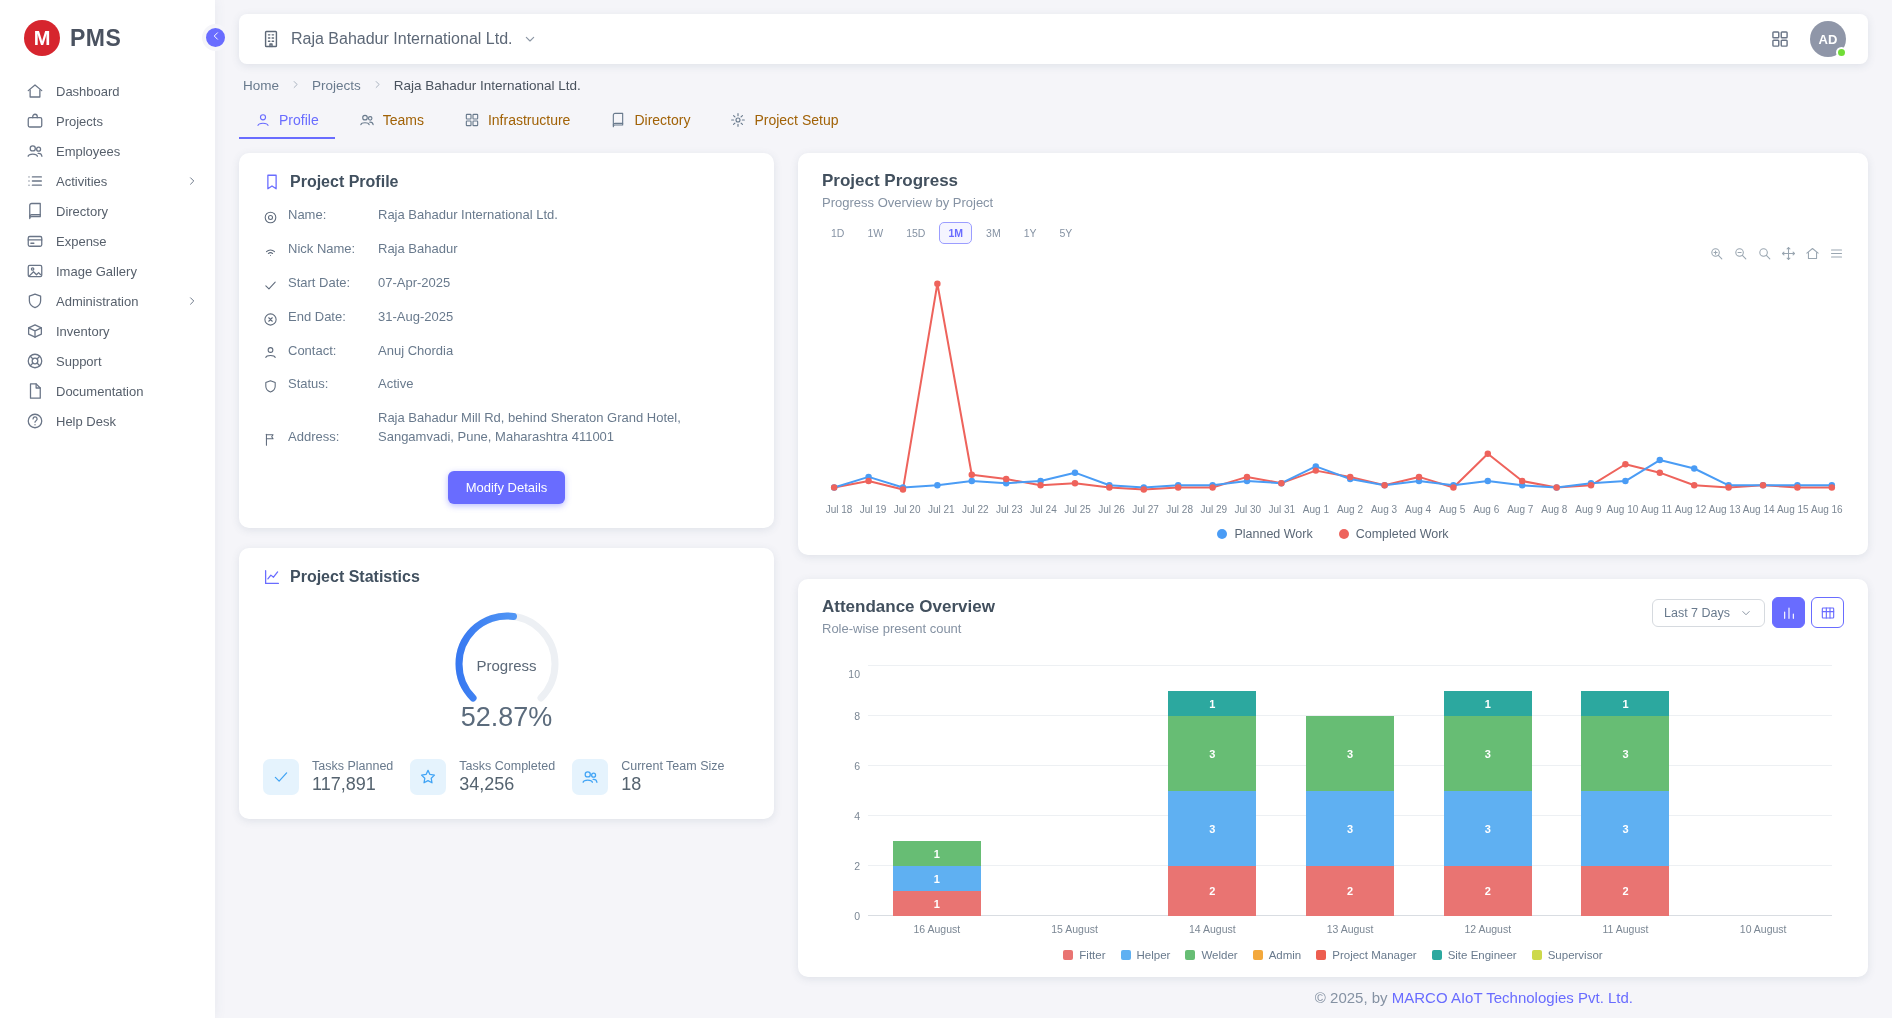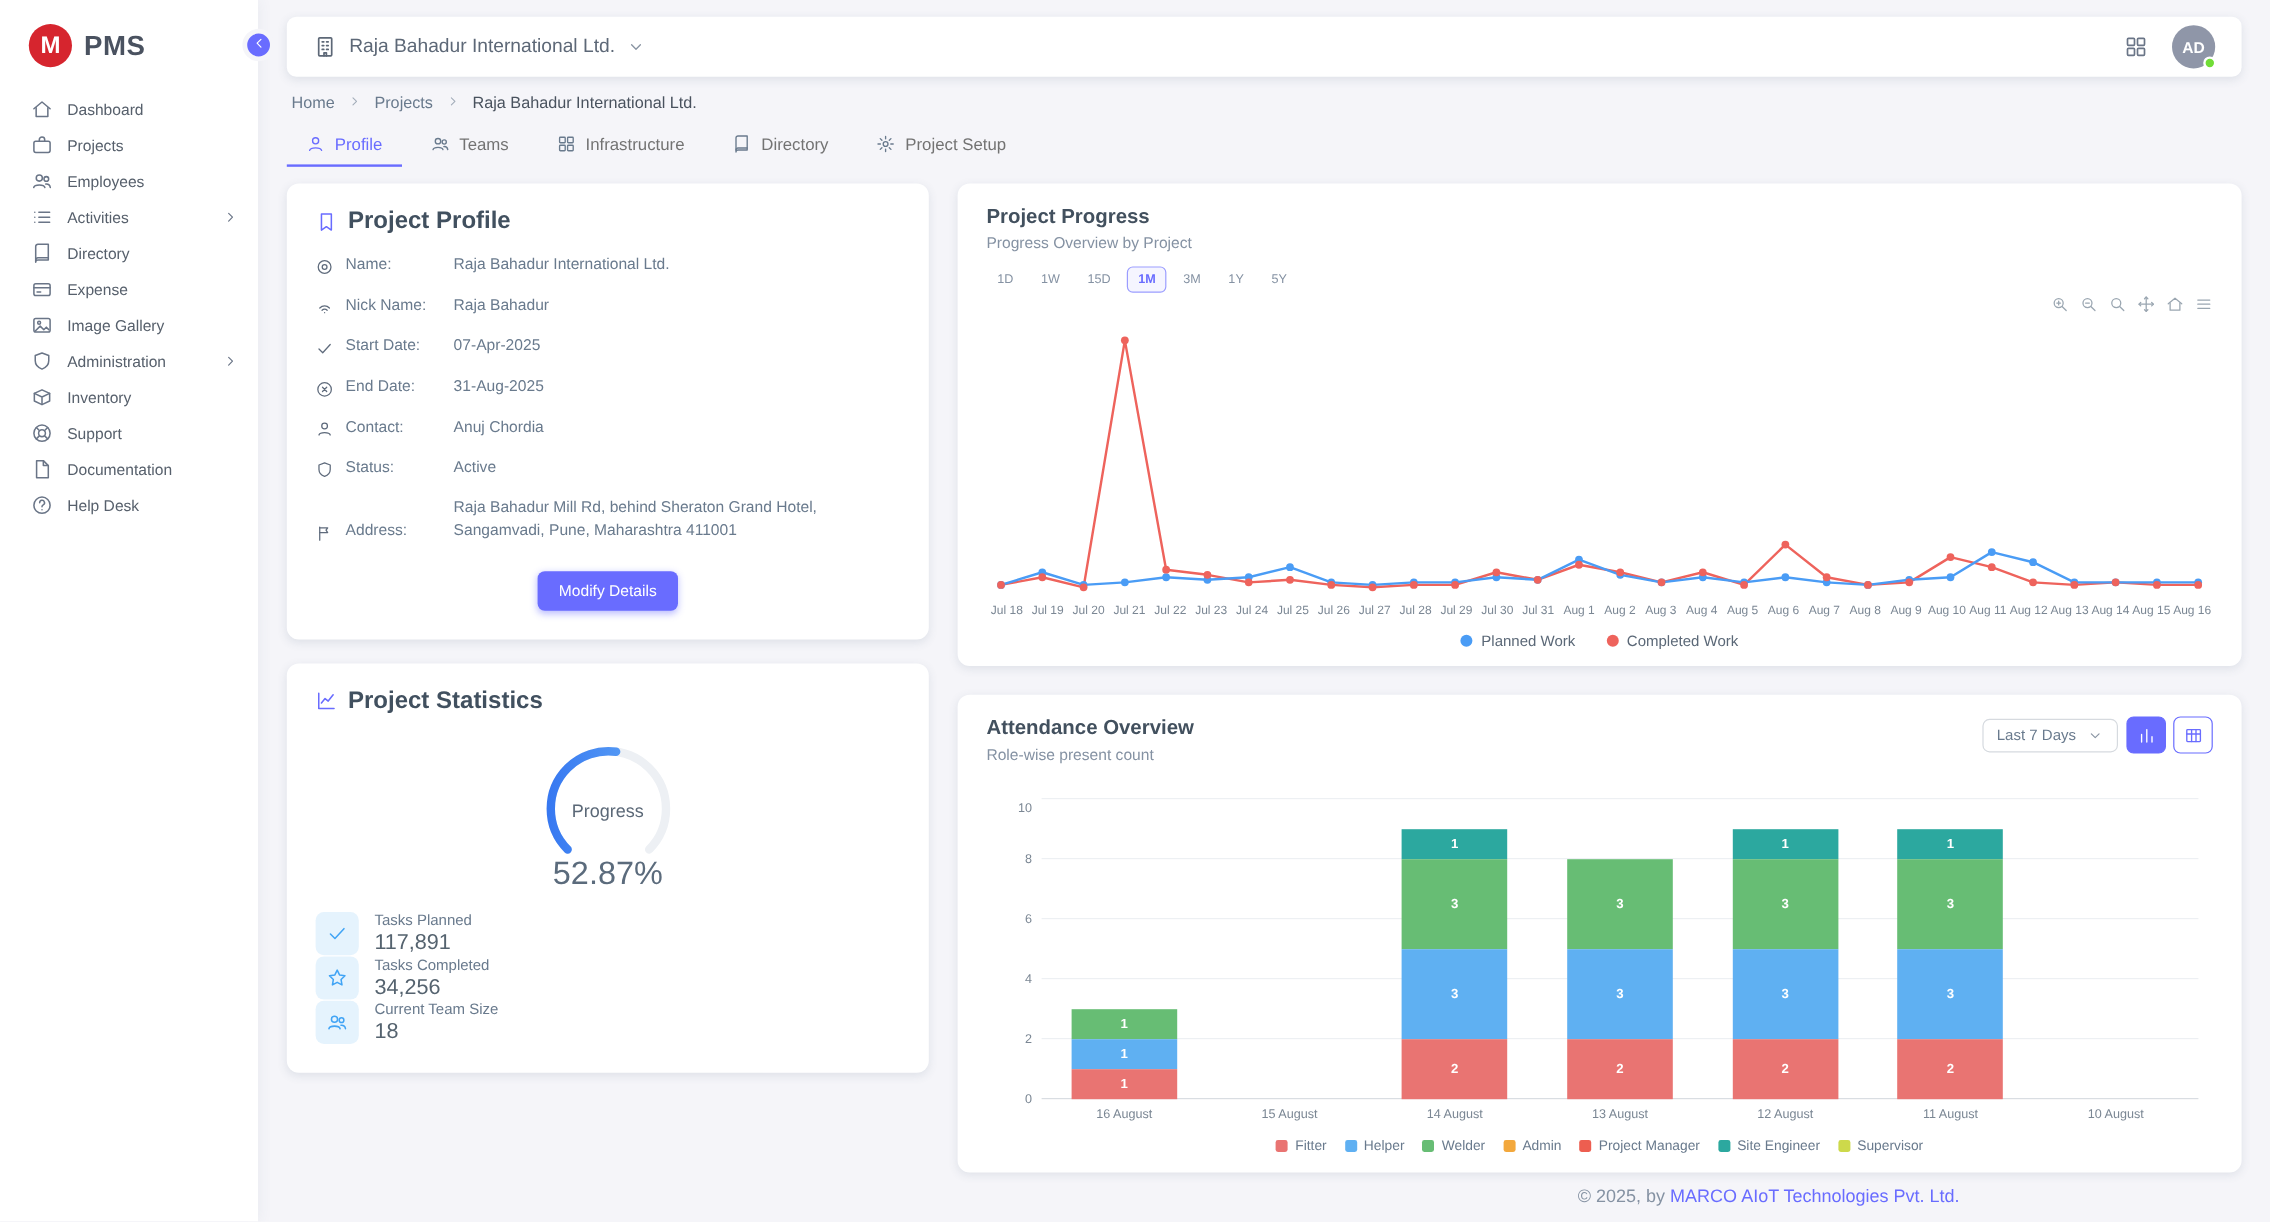--- a/index.html
+++ b/index.html
@@ -18,43 +18,43 @@
   .company-selector{display:flex;align-items:center;gap:10px;font-size:16px;color:#5d6877;cursor:pointer}
   .topbar-right{display:flex;align-items:center;gap:20px}
   .apps-btn{color:#6a7587;display:flex;cursor:pointer}
   .avatar{position:relative;width:36px;height:36px;border-radius:50%;background:#8f96a8;color:#fff;font-size:13px;font-weight:600;display:flex;align-items:center;justify-content:center;cursor:pointer}
   .status-dot{position:absolute;right:-1px;bottom:-1px;width:11px;height:11px;border-radius:50%;background:#71dd37;border:2px solid #fff}
   .breadcrumb{display:flex;align-items:flex-start;gap:10px;margin:14px 4px 0;font-size:13.5px;color:#697a8d}
   .breadcrumb .crumb{cursor:pointer}
   .breadcrumb .crumb.last{color:#49525e;cursor:default}
   .breadcrumb .sep{display:flex;color:#a3adba}
   .tabs{display:flex;gap:8px;margin-top:8px}
-  .tab{display:flex;align-items:center;gap:8px;padding:11px 16px 9px;font-size:14px;color:#737373;border-bottom:2px solid transparent;cursor:pointer}
+  .tab{display:flex;align-items:center;gap:8px;padding:11px 16px 9px;font-size:14px;color:#a16207;border-bottom:2px solid transparent;cursor:pointer}
   .tab svg{color:#697a8d}
   .tab.active{color:#696cff;border-bottom-color:#696cff;font-weight:500}
   .tab.active svg{color:#696cff}
   .content{display:flex;gap:24px;margin-top:14px;align-items:flex-start;flex:1}
   .left-col{width:535px;min-width:535px;display:flex;flex-direction:column;gap:20px}
   .right-col{flex:1;display:flex;flex-direction:column;gap:24px}
   .card{background:#fff;border-radius:10px;box-shadow:0 2px 8px rgba(67,89,113,.12)}
   .profile-card{padding:20px 24px 22px}
-  .card-title-row{display:flex;align-items:center;gap:9px;font-size:20px;font-weight:600;color:#41505f}
+  .card-title-row{display:flex;align-items:center;gap:9px;font-size:16px;font-weight:600;color:#41505f}
   .card-title-row svg{color:#696cff}
   .field-row{display:flex;align-items:flex-end;gap:10px;margin-top:15px;font-size:13px;color:#697a8d;line-height:1.45}
   .field-row svg{color:#5f6b7c;margin-top:1px;flex-shrink:0}
   .field-label{min-width:80px}
   .field-value{flex:1}
   .btn-primary{display:block;margin:24px auto 2px;background:#696cff;color:#fff;border:none;border-radius:6px;padding:9px 18px;font-size:13px;font-weight:500;font-family:inherit;box-shadow:0 2px 6px rgba(105,108,255,.45);cursor:pointer}
   .stats-card{padding:20px 24px 24px}
   .gauge-wrap{position:relative;width:116px;margin:20px auto 0}
   .gauge-track{fill:none;stroke:#edf0f4;stroke-width:7;stroke-linecap:round;stroke-dasharray:75 25;transform:rotate(135deg);transform-origin:center}
   .gauge-fill{fill:none;stroke:url(#gaugeGrad);stroke-width:7;stroke-linecap:round;transform:rotate(135deg);transform-origin:center}
   .gauge-label{position:absolute;inset:0;display:flex;align-items:center;justify-content:center;font-size:15px;color:#5b6877}
   .gauge-value{text-align:center;font-size:27px;color:#5b6b7c;margin-top:-24px}
-  .stats-list{margin-top:16px;display:flex;flex-direction:column;gap:1px}
+  .stats-list{margin-top:26px;display:flex;flex-direction:row;gap:17px}
   .stat-row{display:flex;align-items:center;gap:13px}
   .stat-iconbox{width:36px;height:36px;border-radius:7px;background:#e5f3fd;color:#41a4f5;display:flex;align-items:center;justify-content:center;flex-shrink:0}
   .stat-label{font-size:12.5px;color:#697a8d}
   .stat-value{font-size:18px;color:#55636f;margin-top:1px}
   .progress-card{padding:18px 24px 14px}
   .pc-sub{font-size:13px;color:#8592a3;margin-top:4px}
   .range-row{display:flex;gap:5px;align-items:center;margin-top:12px}
   .range-btn{font-size:10.5px;color:#8592a3;padding:4px 8px;border:1px solid transparent;background:transparent;border-radius:5px;cursor:pointer;font-family:inherit}
   .range-btn.active{color:#696cff;border-color:#9b9dff;background:#f5f5ff;font-weight:600}
   .modebar{display:flex;justify-content:flex-end;gap:9px;color:#9aa6b1;margin-top:2px}

